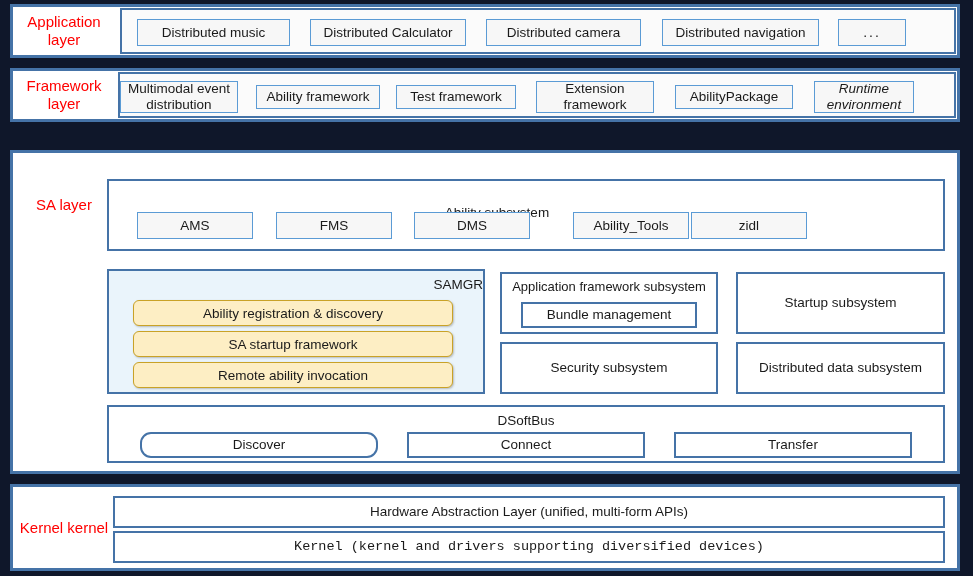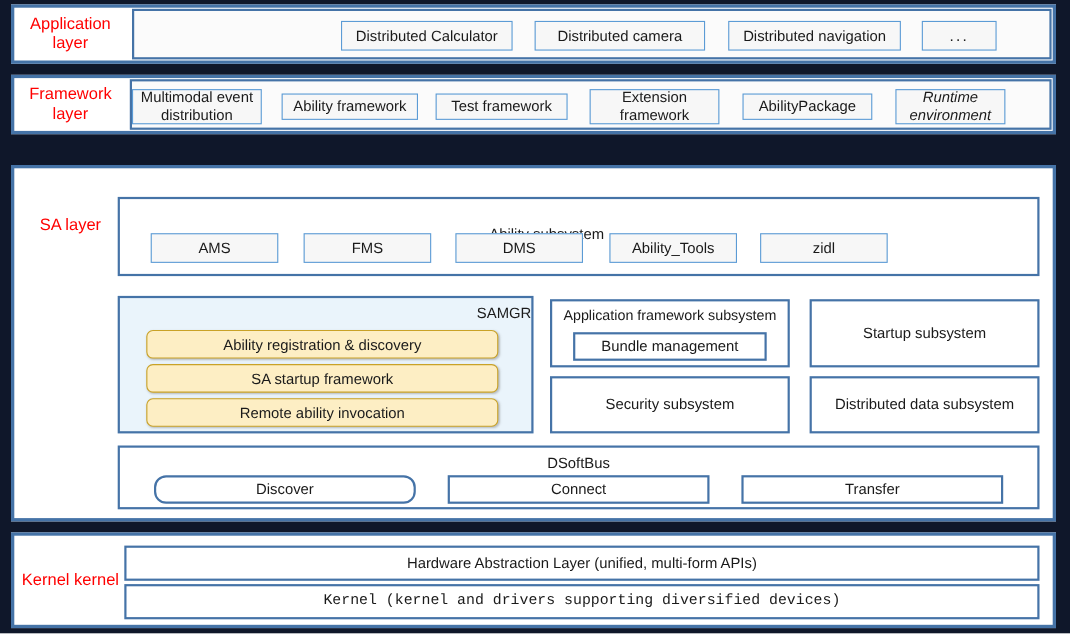--- a/index.html
+++ b/index.html
@@ -107,20 +107,21 @@
 </style>
 </head>
 <body>
 
 <div id="diagram">
 
   <div class="layer-frame" style="left:10px; top:4px; width:950px; height:54px;"></div>
   <div class="layer-label" style="left:14px; top:8px; width:100px; height:46px;">Application
 layer</div>
   <div class="group" style="left:120px; top:8px; width:836px; height:46px; background:#fbfbfb;"></div>
+  <div class="box" style="left:137px; top:19px; width:153px; height:27px;">Distributed music</div>
   <div class="box" style="left:310px; top:19px; width:156px; height:27px;">Distributed Calculator</div>
   <div class="box" style="left:486px; top:19px; width:155px; height:27px;">Distributed camera</div>
   <div class="box" style="left:662px; top:19px; width:157px; height:27px;">Distributed navigation</div>
   <div class="box ellipsis-box" style="left:838px; top:19px; width:68px; height:27px;">...</div>
 
   <div class="layer-frame" style="left:10px; top:68px; width:950px; height:54px;"></div>
   <div class="layer-label" style="left:14px; top:72px; width:100px; height:46px;">Framework
 layer</div>
   <div class="group" style="left:118px; top:72px; width:838px; height:46px; background:#fbfbfb;"></div>
   <div class="box" style="left:120px; top:81px; width:118px; height:32px;">Multimodal event
@@ -135,21 +136,21 @@
 
   <div class="layer-frame" style="left:10px; top:150px; width:950px; height:324px;"></div>
   <div class="layer-label" style="left:14px; top:190px; width:100px; height:30px;">SA layer</div>
 
   <div class="group" style="left:107px; top:179px; width:838px; height:72px;">
     <div class="group-title" style="top:24px; right:58px; left:0;">Ability subsystem</div>
   </div>
   <div class="box" style="left:137px; top:212px; width:116px; height:27px;">AMS</div>
   <div class="box" style="left:276px; top:212px; width:116px; height:27px;">FMS</div>
   <div class="box" style="left:414px; top:212px; width:116px; height:27px;">DMS</div>
-  <div class="box" style="left:554px; top:212px; width:116px; height:27px;">Ability_Tools</div>
+  <div class="box" style="left:573px; top:212px; width:116px; height:27px;">Ability_Tools</div>
   <div class="box" style="left:691px; top:212px; width:116px; height:27px;">zidl</div>
 
   <div class="samgr-panel" style="left:107px; top:269px; width:378px; height:125px;">
     <div class="group-title" style="top:6px;text-align:right;">SAMGR</div>
   </div>
   <div class="pill" style="left:133px; top:300px; width:320px; height:26px;">Ability registration &amp; discovery</div>
   <div class="pill" style="left:133px; top:331px; width:320px; height:26px;">SA startup framework</div>
   <div class="pill" style="left:133px; top:362px; width:320px; height:26px;">Remote ability invocation</div>
 
   <div class="group" style="left:500px; top:272px; width:218px; height:62px;">

